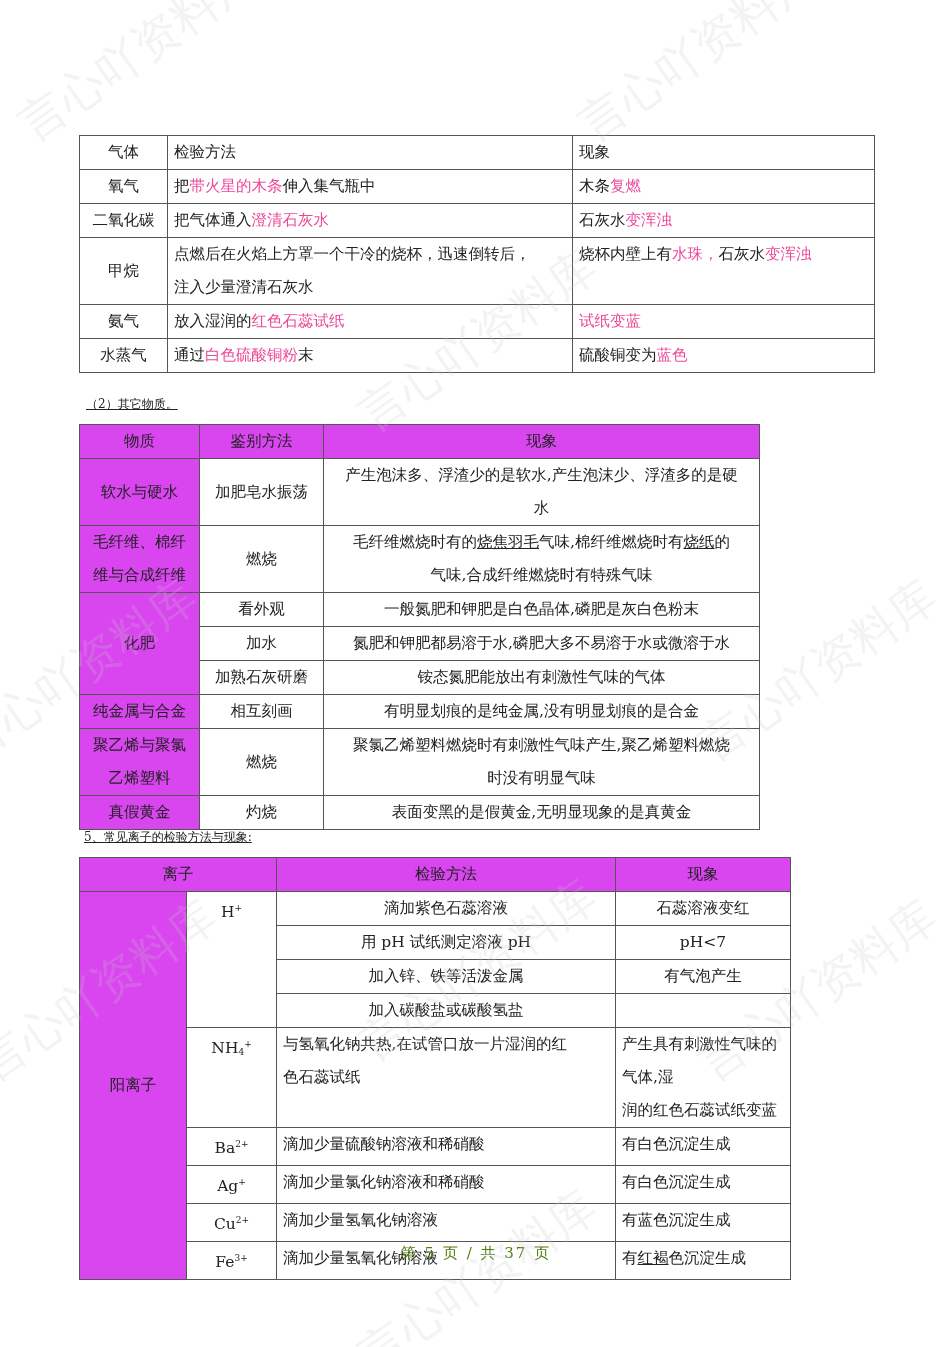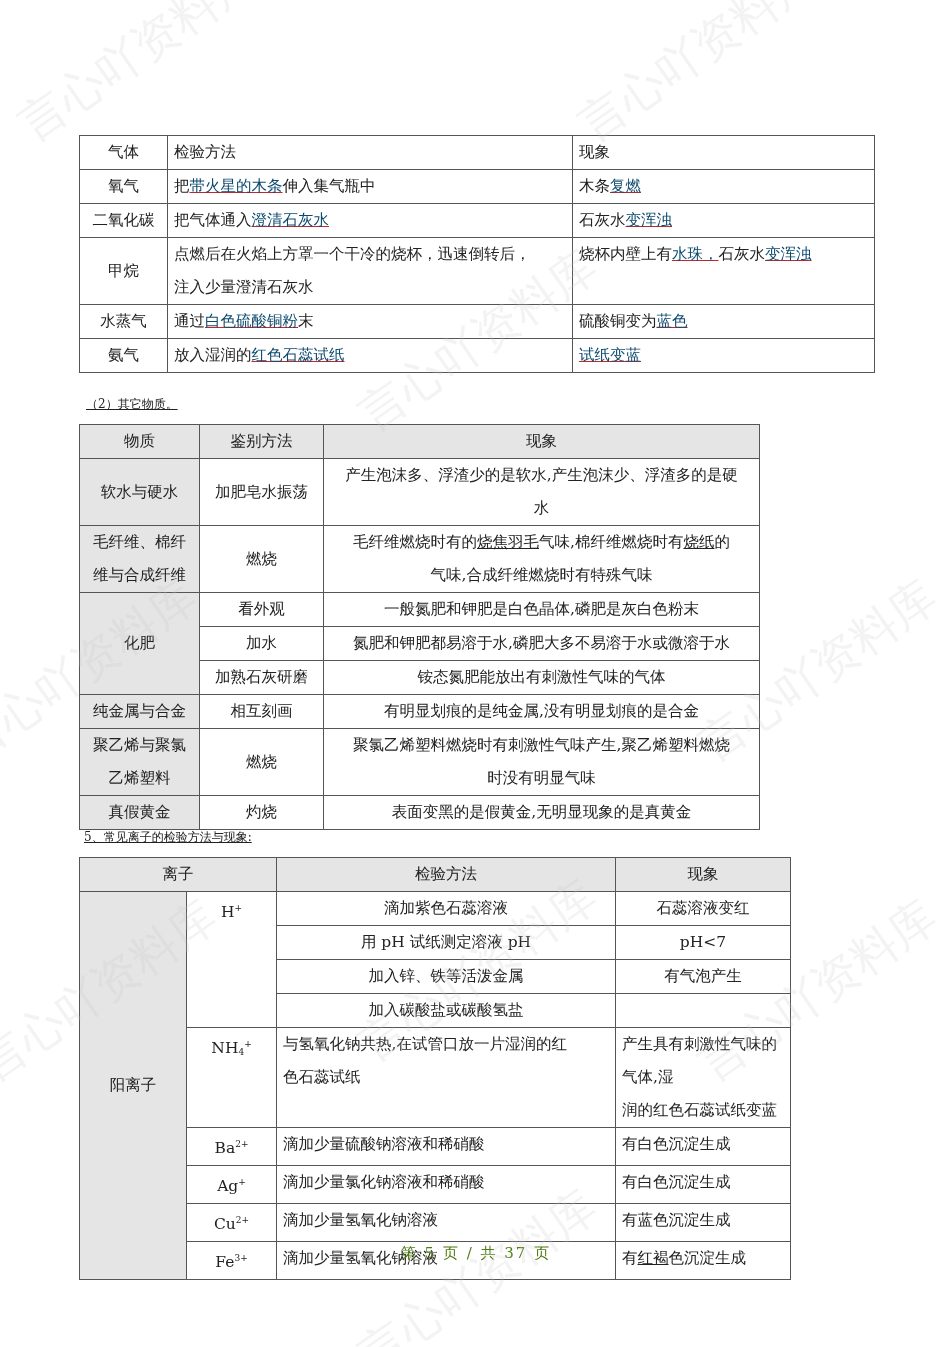--- a/index.html
+++ b/index.html
@@ -4,23 +4,23 @@
 <style>
   html, body { margin:0; padding:0; background:#ffffff; }
   body { width:952px; height:1347px; position:relative; overflow:hidden;
          font-family:"DejaVu Serif","Liberation Serif",serif; color:#222; font-size:15.5px; }
   .wm { position:absolute; color:rgba(200,200,200,0.22); font-size:46px; transform:rotate(-35deg);
         font-family:"DejaVu Sans",sans-serif; white-space:nowrap; pointer-events:none; z-index:5; }
   table { border-collapse:collapse; position:absolute; }
   td { border:1px solid #555; padding:0 6px; vertical-align:top; line-height:33px; }
   .c { text-align:center; }
   .mid { vertical-align:middle; }
-  .red { color:#0c4a6e; text-decoration:underline; text-decoration-color:#c0282d; }
+  .red { color:#ec4899; text-decoration-color:#c0282d; }
   .ul { text-decoration:underline; }
-  .green { background:#e5e5e5; }
+  .green { background:#d946ef; }
   .note { position:absolute; left:88px; font-size:12px; line-height:22px;text-decoration:underline; }
   sup { font-size:9px; vertical-align:6px; }
   sub { font-size:9px; vertical-align:-2px; }
   .footer { position:absolute; top:1244px; left:0; width:952px; text-align:center; font-size:15px; color:#4d7c0f; letter-spacing:2px; }
 </style>
 </head>
 <body>
 
 <div class="wm" style="left:0px;top:20px;">言心吖资料库</div>
 <div class="wm" style="left:560px;top:20px;">言心吖资料库</div>
@@ -56,28 +56,28 @@
   </tr>
   <tr>
     <td class="c mid">甲烷</td>
     <td>
           <div>点燃后在火焰上方罩一个干冷的烧杯，迅速倒转后，</div>
           <div>注入少量澄清石灰水</div>
         </td>
     <td><span>烧杯内壁上有</span><span class="red">水珠，</span><span>石灰水</span><span class="red">变浑浊</span></td>
   </tr>
   <tr>
+    <td class="c">氨气</td>
+    <td><span>放入湿润的</span><span class="red">红色石蕊试纸</span></td>
+    <td><span class="red">试纸变蓝</span></td>
+  </tr>
+  <tr>
     <td class="c">水蒸气</td>
     <td><span>通过</span><span class="red">白色硫酸铜粉</span><span>末</span></td>
     <td><span>硫酸铜变为</span><span class="red">蓝色</span></td>
-  </tr>
-  <tr>
-    <td class="c">氨气</td>
-    <td><span>放入湿润的</span><span class="red">红色石蕊试纸</span></td>
-    <td><span class="red">试纸变蓝</span></td>
   </tr>
 </tbody>
   </table>
 
 <div class="note" style="top:393px;left:86px;">（2）其它物质。</div>
 
 <table style="left:79px;top:424px;width:681px;">
   <colgroup>
       <col style="width:120px">
       <col style="width:124px">

